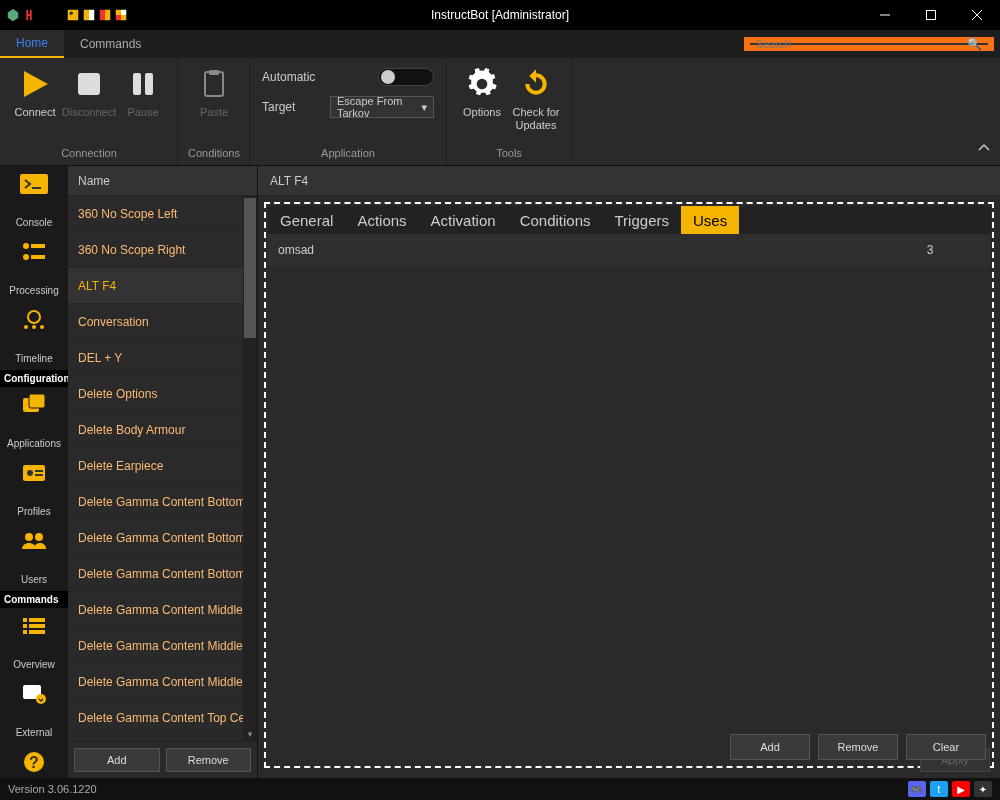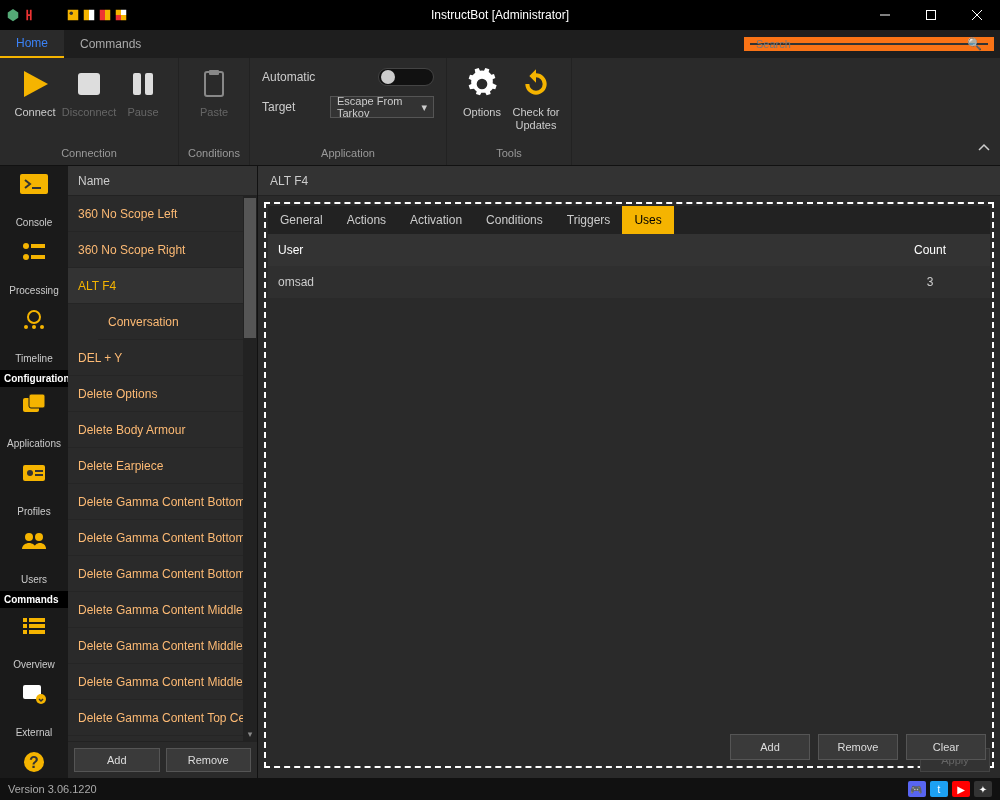--- a/index.html
+++ b/index.html
@@ -61,21 +61,21 @@
   .cmd-actions { display: flex; gap: 6px; padding: 6px; border-top: 1px solid #222; }
   .cmd-actions .btn { flex: 1; height: 24px; background: #3a3a3a; border: 1px solid #555; display: flex; align-items: center; justify-content: center; font-size: 11px; color: #ddd; cursor: pointer; }
   
   
   .detail { flex: 1; background: #2a2a2a; display: flex; flex-direction: column; position: relative; }
   .detail-title { height: 30px; display: flex; align-items: center; padding: 0 12px; background: #333; font-size: 12px; color: #ccc; border-bottom: 1px solid #222; }
   .detail-body { flex: 1; position: relative; padding: 10px; }
   .dashed-box { position: absolute; left: 6px; top: 36px; right: 6px; bottom: 10px; border: 2px dashed #fff; pointer-events: none; }
   
   .tabbar { display: flex; background: #222; height: 28px; margin-bottom: 0px; position: relative; z-index: 2; }
-  .tab { padding: 0 12px; display: flex; align-items: center; font-size: 12px; color: #ccc; cursor: pointer; }
+  .tab { padding: 0 12px; display: flex; align-items: center; font-size: 15px; color: #ccc; cursor: pointer; }
   .tab.active { background: #f5b400; color: #000; }
   
   .uses-table { background: #262626; position: relative; z-index: 2; }
   .uses-head, .uses-row { display: flex; height: 32px; align-items: center; padding: 0 10px; }
   .uses-head { background: #333; color: #fff; font-weight: 500; font-size: 12px; }
   .uses-row { background: #2f2f2f; color: #ccc; font-size: 12px; }
   .col-user { flex: 1; }
   .col-count { width: 100px; text-align: center; }
   
   .detail-actions { position: absolute; right: 14px; bottom: 18px; display: flex; gap: 8px; z-index: 3; }
@@ -363,21 +363,21 @@
     </div>
   </div>
 
   <div class="cmd-panel">
     <div class="cmd-header">Name</div>
     <div class="cmd-list">
       <div id="cmd-items">
           <div class="cmd-item" style="width: 176px;">360 No Scope Left</div>
           <div class="cmd-item" style="width: 176px;">360 No Scope Right</div>
           <div class="cmd-item selected" style="width: 176px;">ALT F4</div>
-          <div class="cmd-item" style="width: 212px; margin-left: 30px;">Conversation</div>
+          <div class="cmd-item" style="width: 212px;">Conversation</div>
           <div class="cmd-item" style="width: 176px;">DEL + Y</div>
           <div class="cmd-item" style="width: 176px;">Delete Options</div>
           <div class="cmd-item" style="width: 176px;">Delete Body Armour</div>
           <div class="cmd-item" style="width: 176px;">Delete Earpiece</div>
           <div class="cmd-item" style="width: 176px;">Delete Gamma Content Bottom ...</div>
           <div class="cmd-item" style="width: 176px;">Delete Gamma Content Bottom ...</div>
           <div class="cmd-item" style="width: 176px;">Delete Gamma Content Bottom ...</div>
           <div class="cmd-item" style="width: 176px;">Delete Gamma Content Middle ...</div>
           <div class="cmd-item" style="width: 176px;">Delete Gamma Content Middle L...</div>
           <div class="cmd-item" style="width: 176px;">Delete Gamma Content Middle ...</div>
@@ -399,24 +399,20 @@
     <div class="detail-body">
       <div class="tabbar">
         <div class="tab">General</div>
         <div class="tab">Actions</div>
         <div class="tab">Activation</div>
         <div class="tab">Conditions</div>
         <div class="tab">Triggers</div>
         <div class="tab active">Uses</div>
       </div>
       <div class="uses-table">
-        <div class="uses-head">
-          <div class="col-user">User</div>
-          <div class="col-count">Count</div>
-        </div>
         <div class="uses-row">
           <div class="col-user">omsad</div>
           <div class="col-count">3</div>
         </div>
       </div>
       <div class="detail-actions">
         <div class="btn">Add</div>
         <div class="btn">Remove</div>
         <div class="btn">Clear</div>
       </div>

